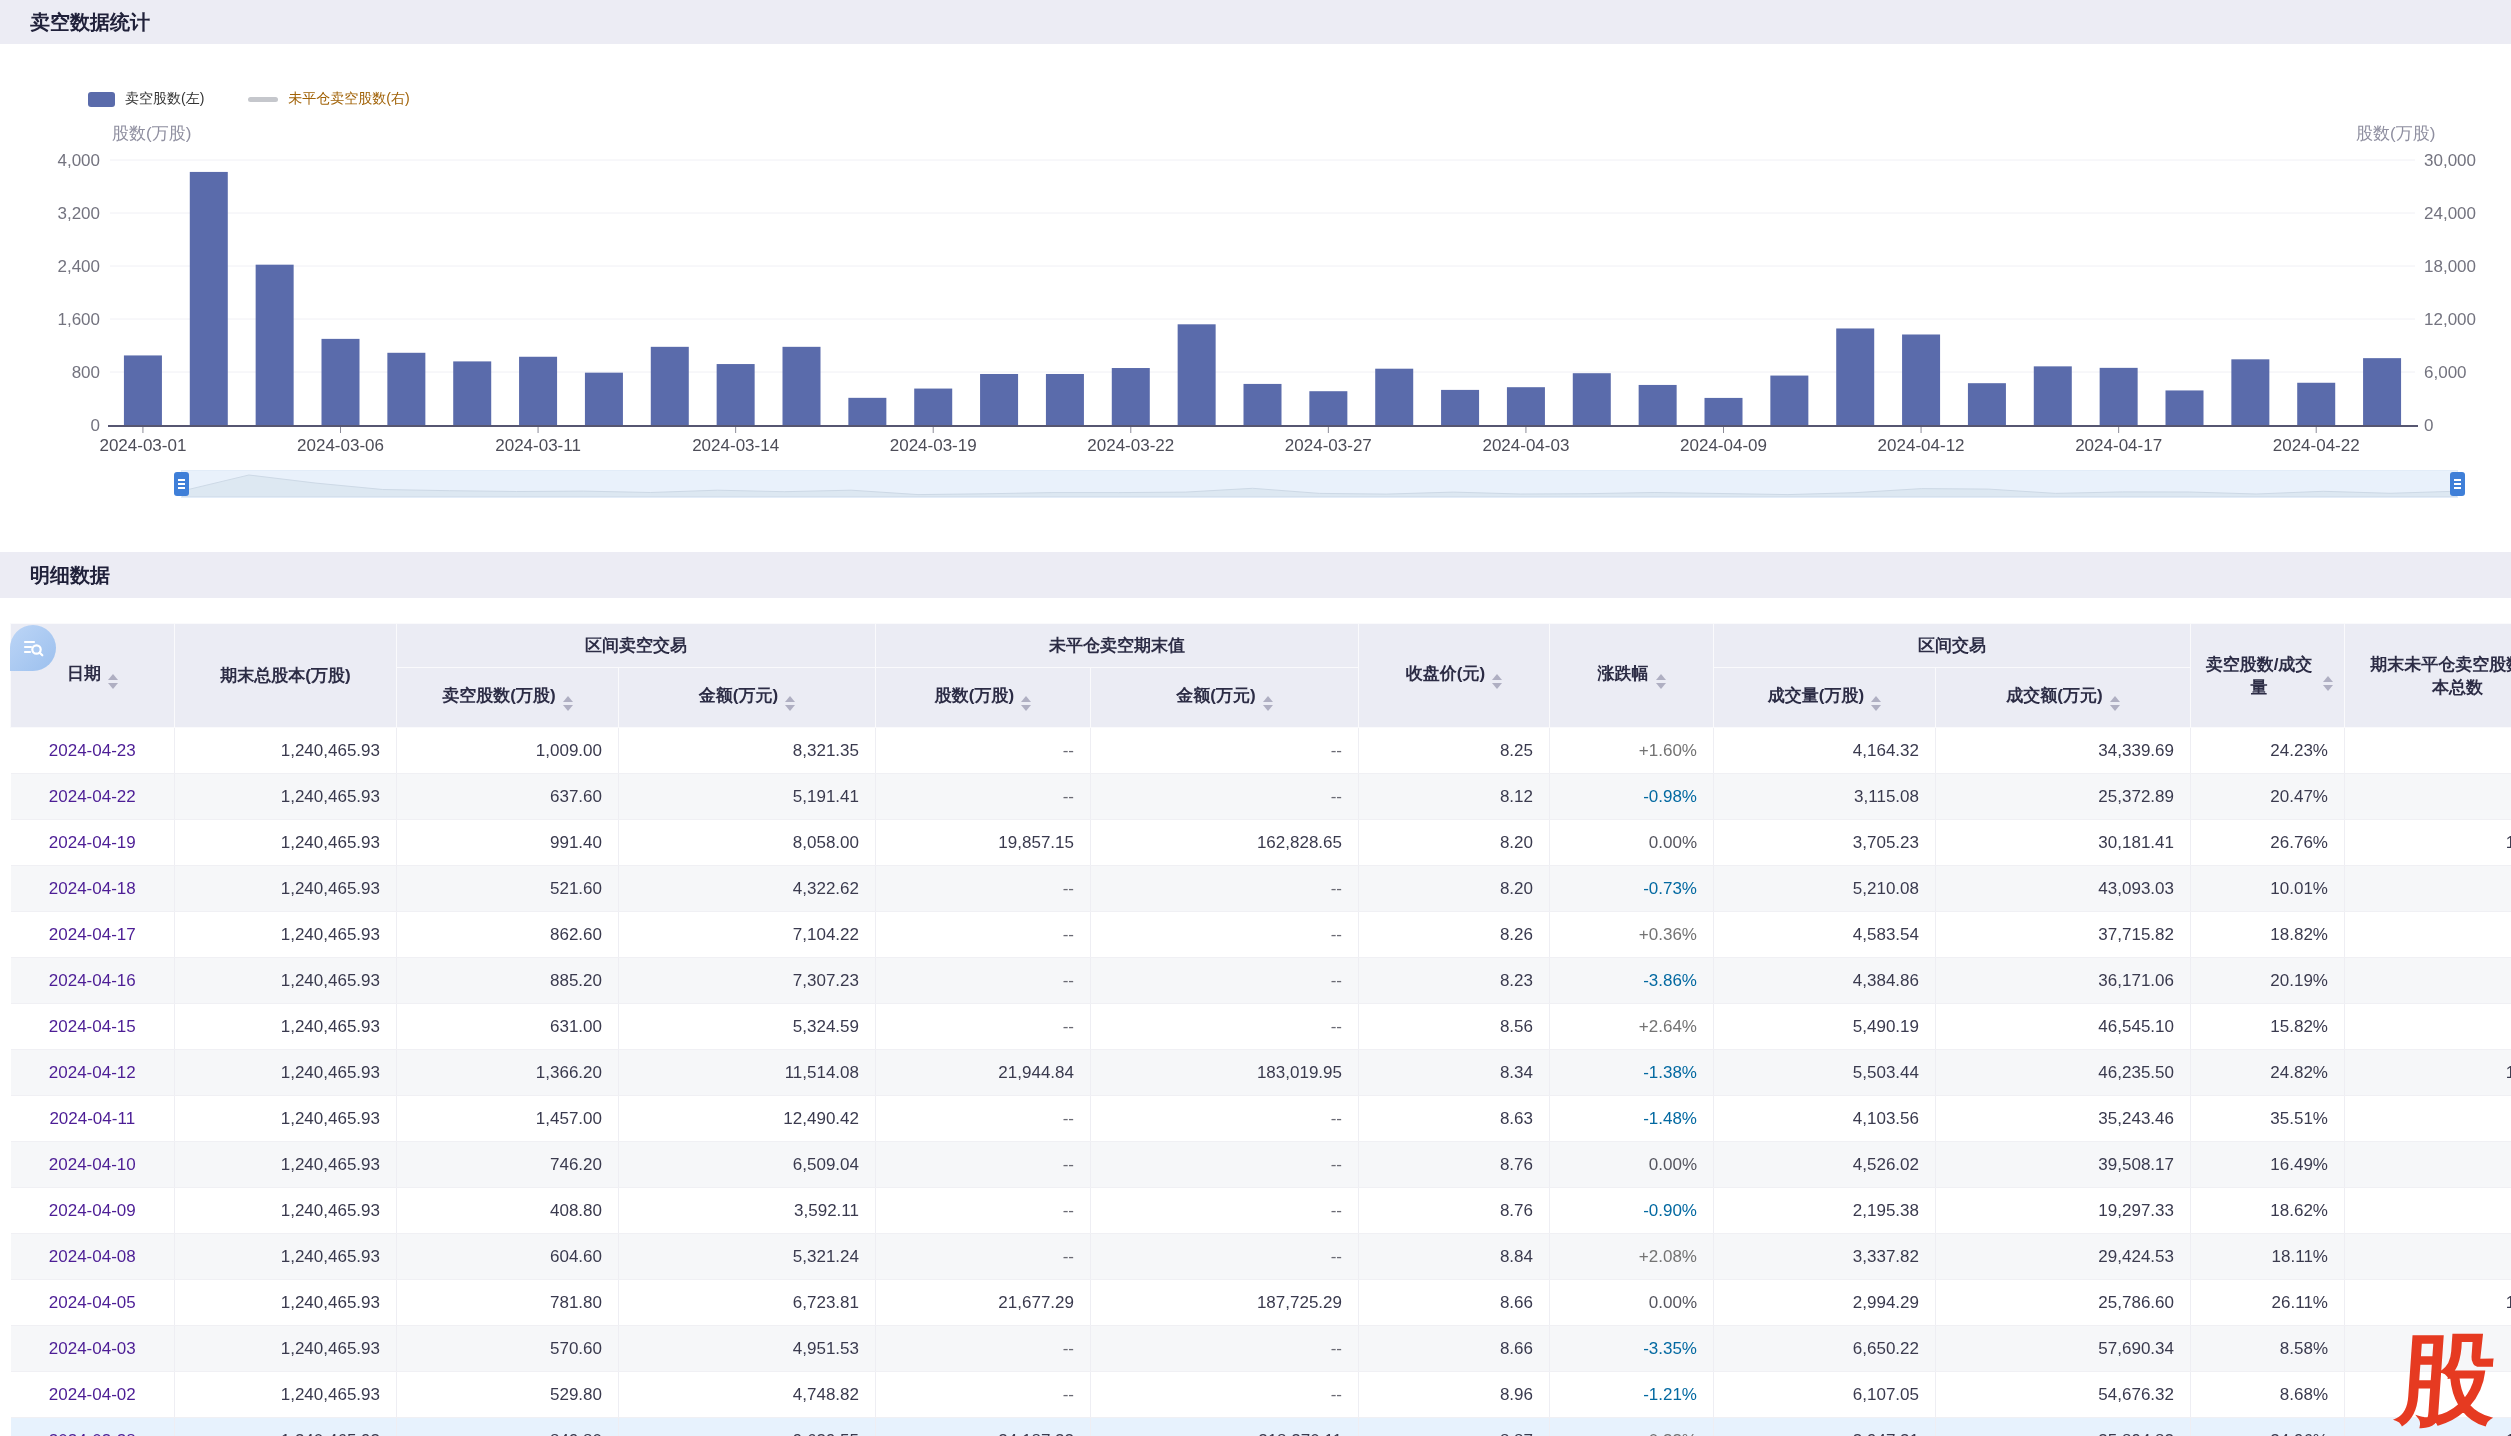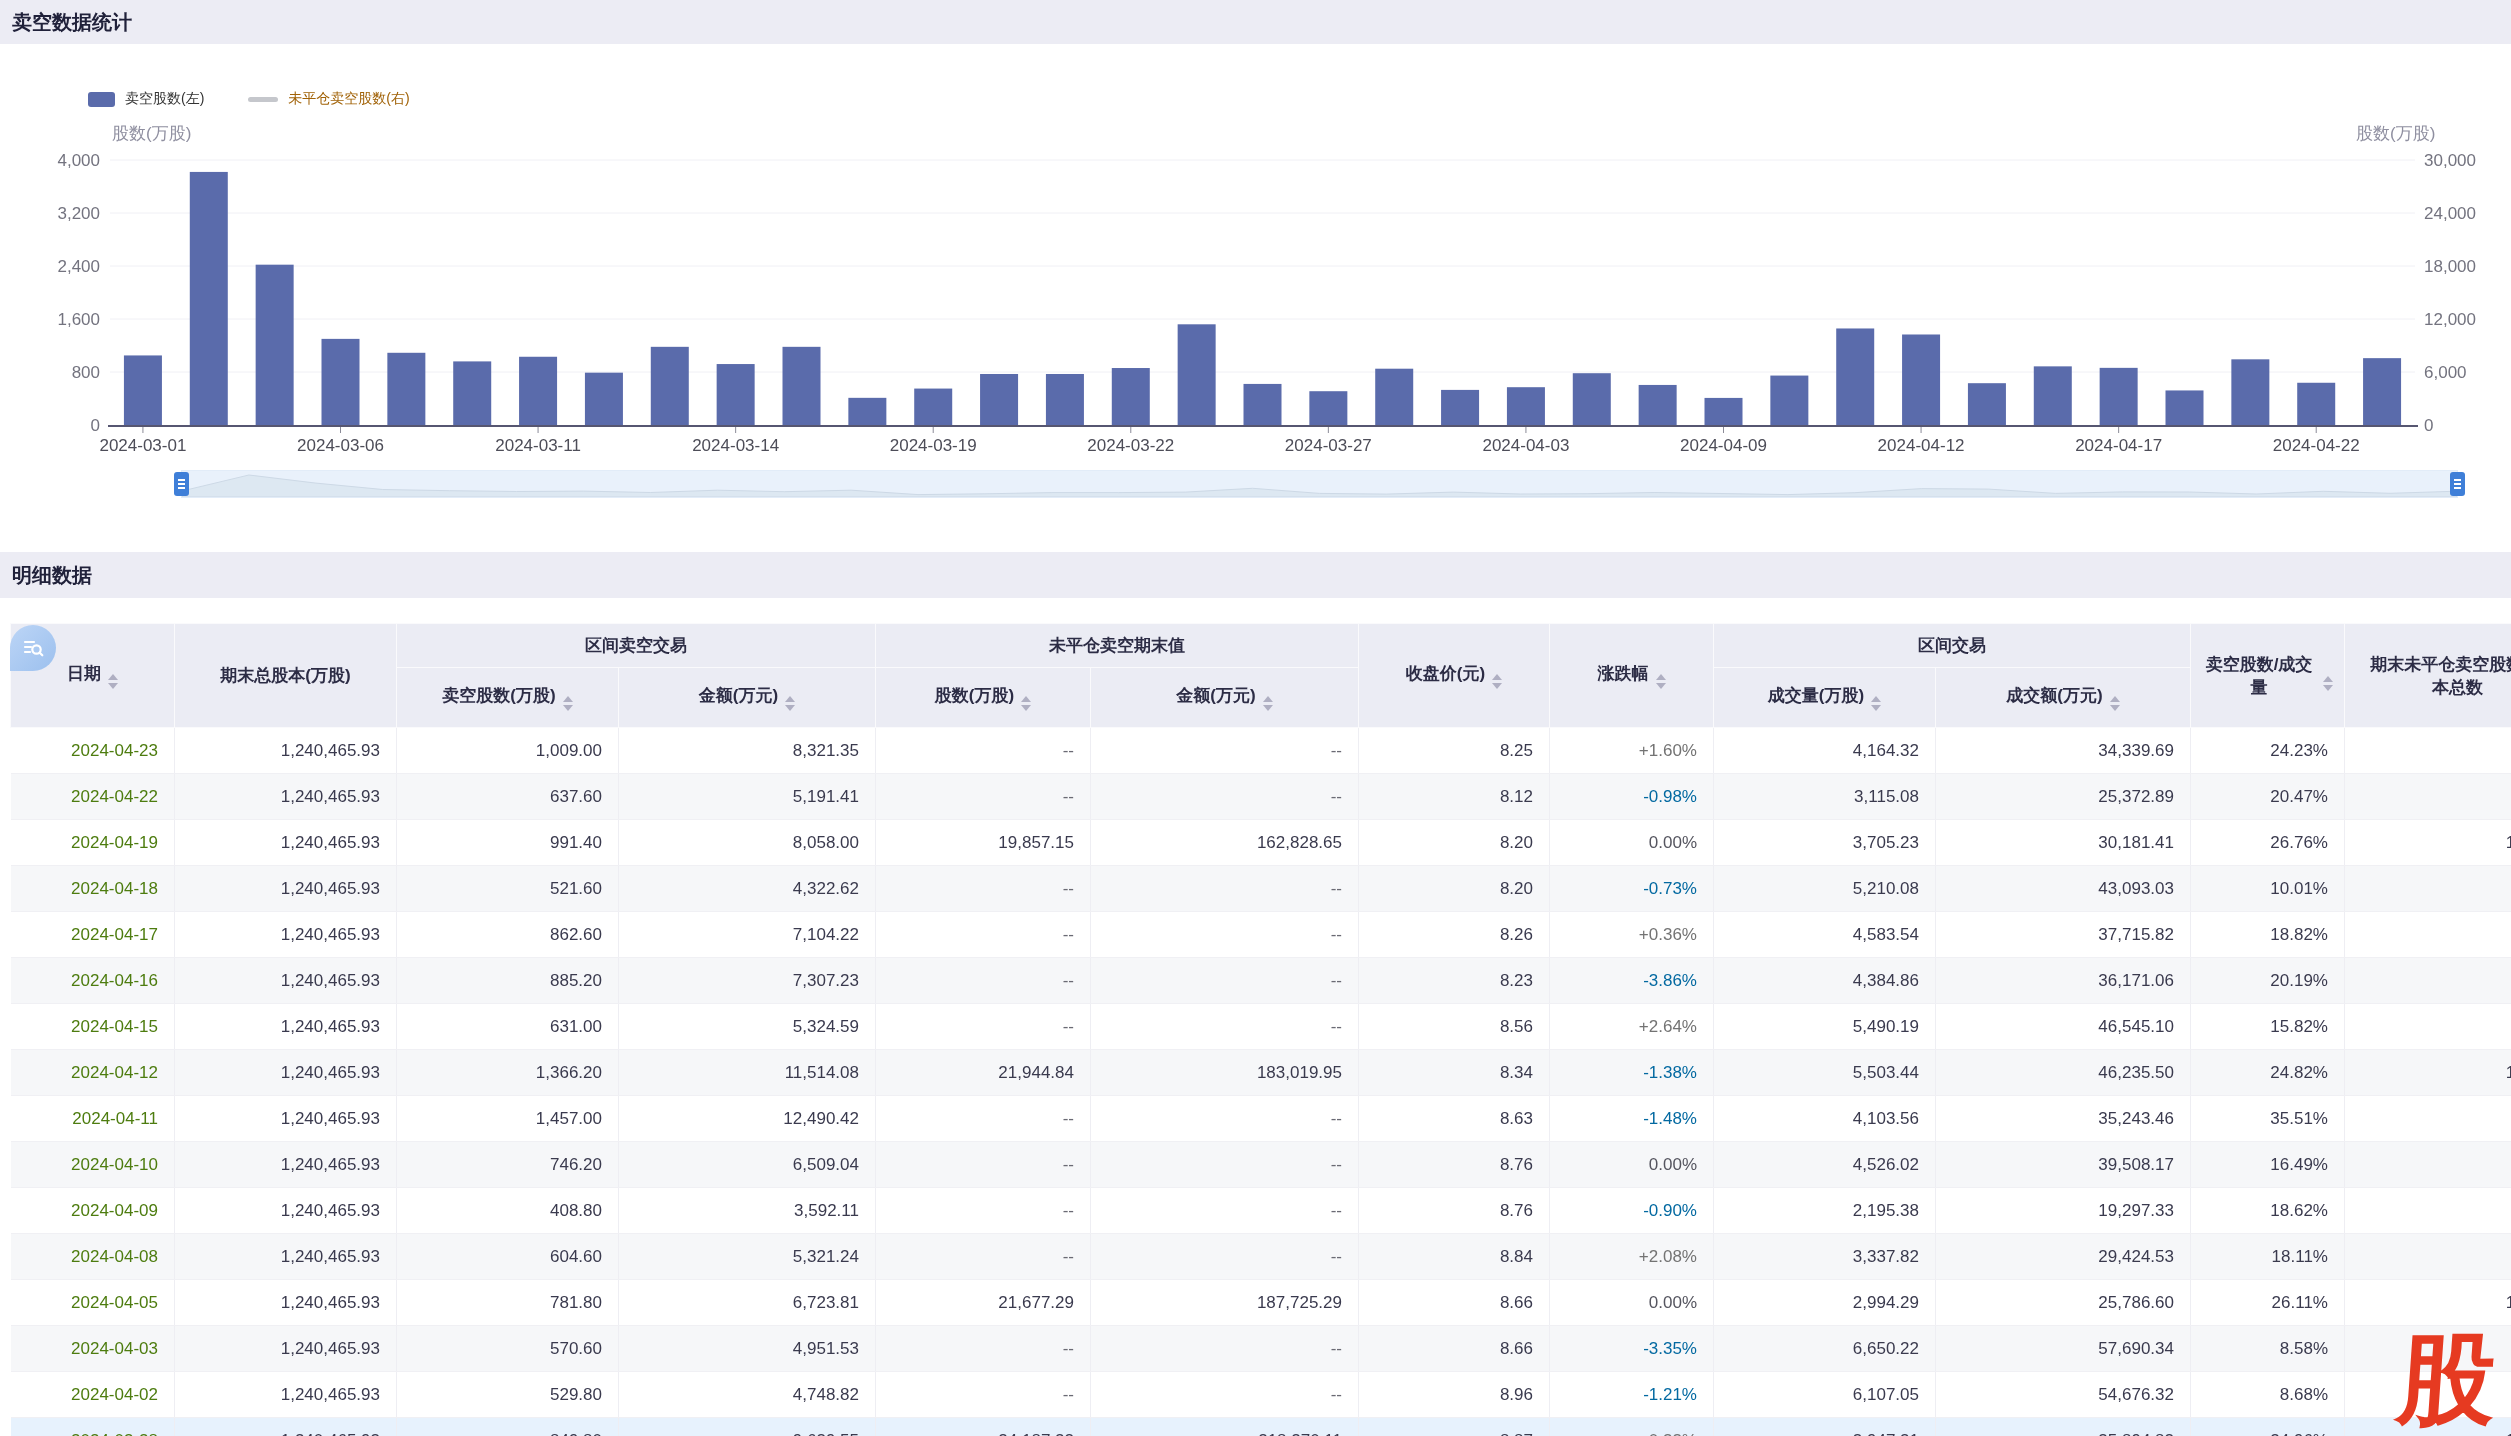--- a/index.html
+++ b/index.html
@@ -1,19 +1,19 @@
 <!DOCTYPE html>
 <html><head>
 <meta charset="utf-8">
 <style>
   html,body{margin:0;padding:0}
   body{position:relative;width:2511px;height:1436px;overflow:hidden;background:#fff;
        font-family:"Liberation Sans","DejaVu Sans",sans-serif;}
   .band{position:absolute;left:0;width:2511px;height:44px;background:#ececf4;
-        display:flex;align-items:center;box-sizing:border-box;padding-left:12px;
+        display:flex;align-items:center;box-sizing:border-box;padding-left:30px;
         font-size:20px;font-weight:bold;color:#20213a;}
   #band-top{top:0}
   #band-detail{top:552px;height:46px}
 
   
   .legend{position:absolute;top:90px;left:88px;display:flex;gap:44px;align-items:center}
   .legend-item{display:flex;align-items:center;gap:10px;font-size:14px;color:#333;cursor:pointer}
   .legend-swatch{width:27px;height:15px;border-radius:3px;background:#5a6bab}
   .legend-line{width:30px;height:5px;border-radius:2.5px;background:#c5c7cc}
   .legend-item.disabled{color:#a16207}
@@ -43,21 +43,21 @@
   
   .table-wrap{position:absolute;top:623px;left:10px;width:2501px;height:813px;overflow:hidden}
   table{border-collapse:collapse;table-layout:fixed;width:2560px}
   thead th{background:#ebecf4;color:#2c2c45;font-size:17px;font-weight:bold;
            border:1.5px solid #fafafc;padding:10px 8px;box-sizing:border-box;text-align:center;vertical-align:middle}
   tr.thead-r1 th{height:42px}
   tr.thead-r2 th{height:60px}
   tbody td{height:46px;padding:0 16px;font-size:17px;color:#3a3a4e;text-align:right;
            border-right:1px solid #eeeef3;border-bottom:1px solid #f0f0f4;box-sizing:border-box;
            white-space:nowrap;overflow:hidden}
-  tbody td.c-date{text-align:right;color:#4d7c0f}
+  tbody td.c-date{text-align:center;color:#4c1d95}
   tbody tr:nth-child(even){background:#f6f7f9}
   tbody tr.hover{background:#e7f2fd}
   td.up{color:#737373}
   td.down{color:#0369a1}
   td.flat{color:#55555f}
   td.dash{color:#6a6a74}
 
   .sort{display:inline-flex;flex-direction:column;gap:3px;margin-left:7px;vertical-align:-2px;cursor:pointer}
   .sort i{width:0;height:0;border-left:5px solid transparent;border-right:5px solid transparent}
   .sort .up-car{border-bottom:6px solid #afafc2}

